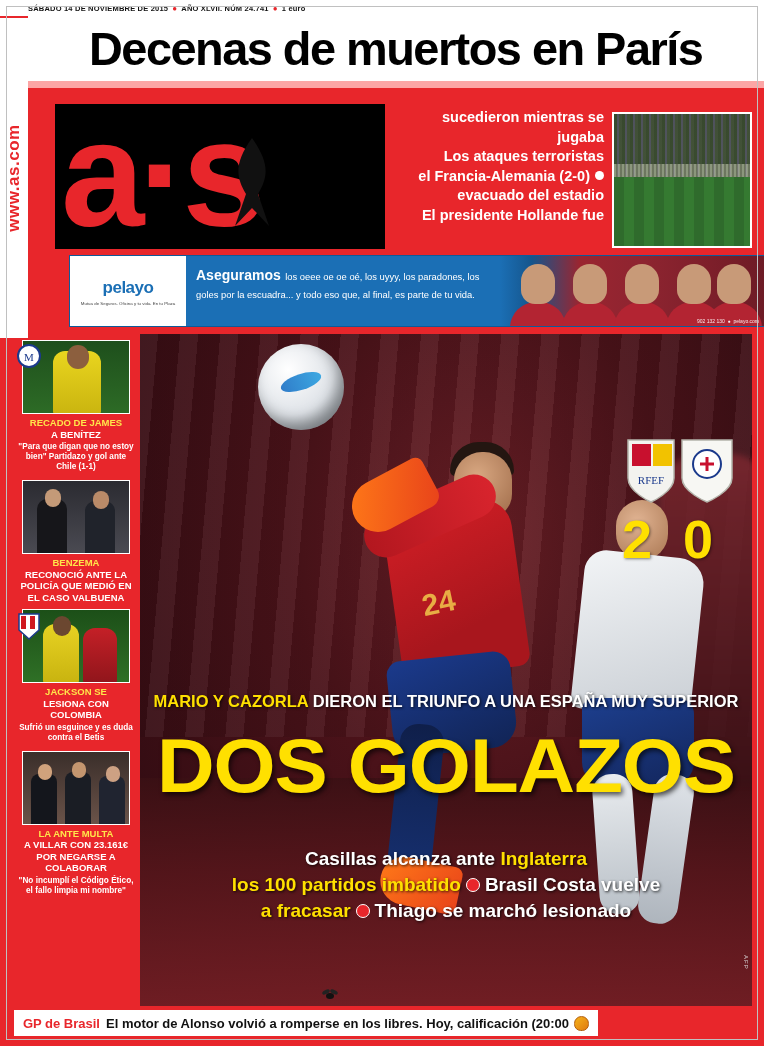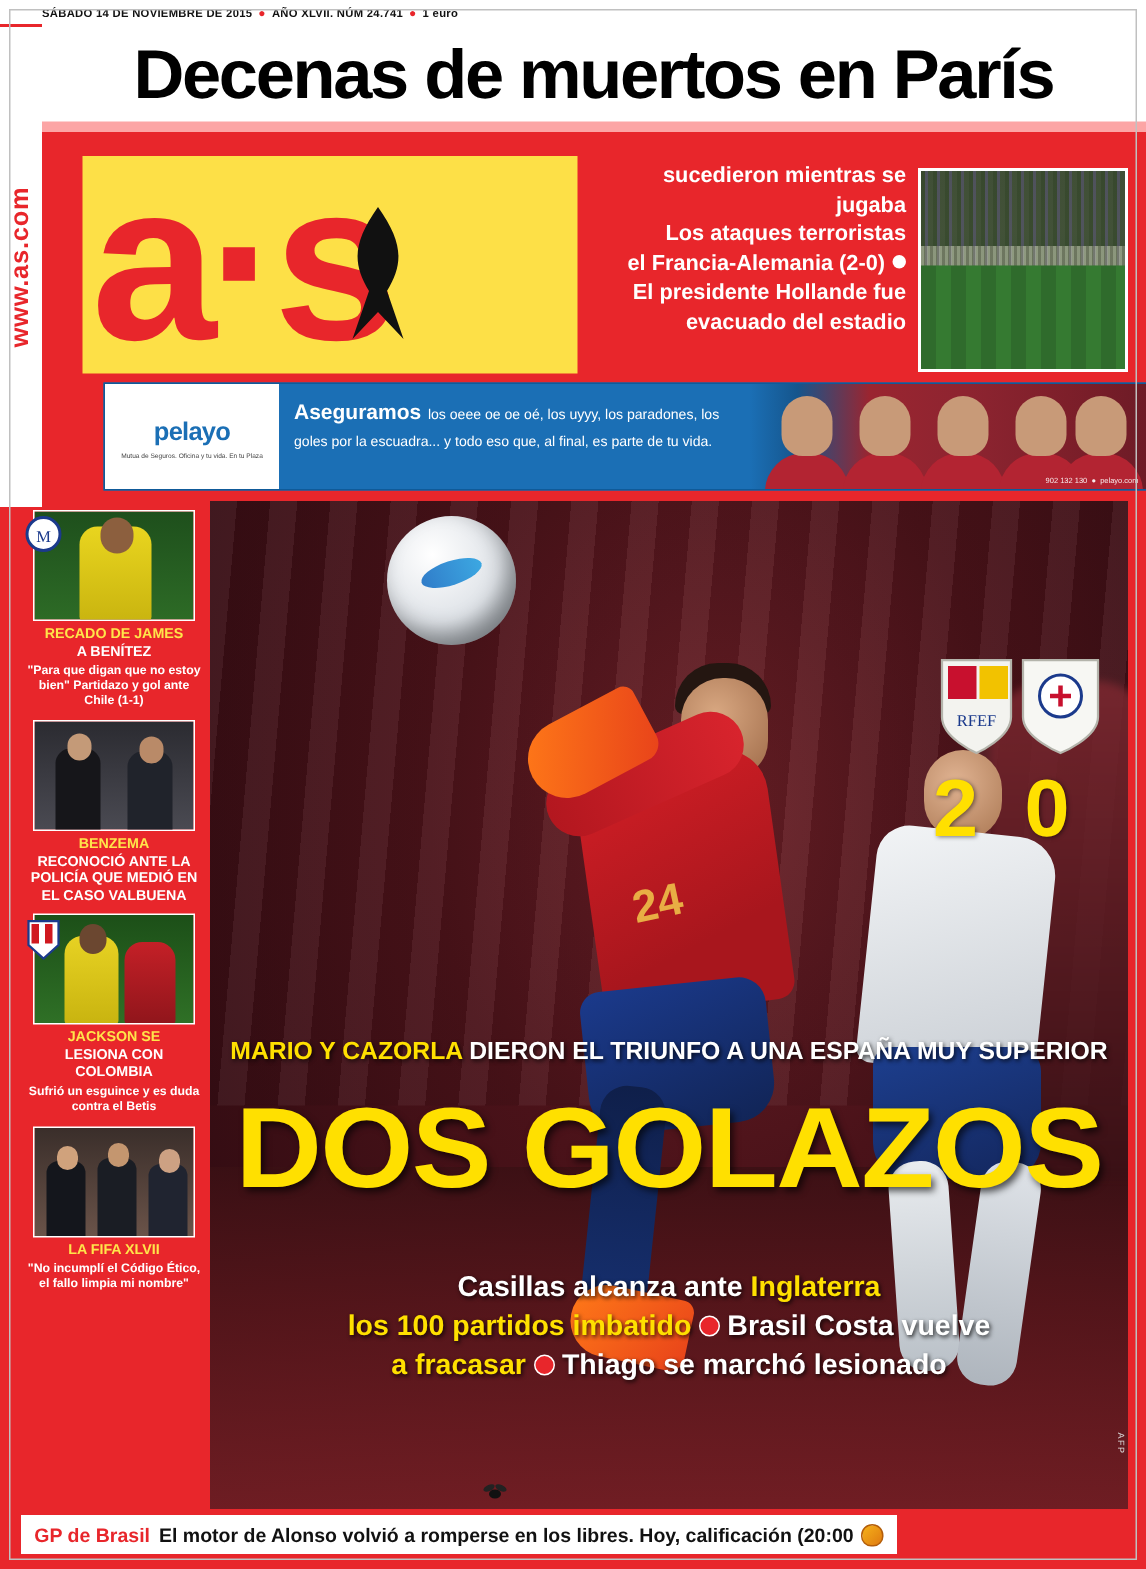--- a/index.html
+++ b/index.html
@@ -51,21 +51,21 @@
   .vertical-url span {
     transform: rotate(-90deg);
     white-space: nowrap;
     font-size: 17px; font-weight: bold; color: #e8262b;
     letter-spacing: .5px;
   }
 
   
   .logo-block {
     position: absolute; left: 55px; top: 104px; width: 330px; height: 145px;
-    background: #fde047;
+    background: #000000;
     padding-left: 39px;
   }
   .as-logo {
     position: absolute; left: 0; top: 0; width: 330px; height: 145px;
     font-size: 150px; font-weight: bold; color: #e8262b;
     letter-spacing: -6px;
     line-height: 140px;
     padding-left: 6px;
     font-family: "Liberation Sans", sans-serif;
   }
@@ -348,22 +348,22 @@
     <div class="as-logo">a·s</div>
     <svg class="ribbon" viewBox="0 0 78 96">
       <path d="M39 4 C22 28 22 42 33 60 L22 92 L39 74 L56 92 L45 60 C56 42 56 28 39 4 Z" fill="#111"></path>
     </svg>
   </div>
 
   <div class="teaser">
     <div>sucedieron mientras se jugaba</div>
     <div>Los ataques terroristas</div>
     <div><span>el Francia-Alemania (2-0)</span><span class="circle"></span></div>
+    <div>evacuado del estadio</div>
     <div>El presidente Hollande fue</div>
-    <div>evacuado del estadio</div>
   </div>
 
   <div class="top-photo">
     <div class="stand"></div>
     <div class="crowd"></div>
     <div class="pitch"></div>
   </div>
 
   <div class="ad">
     <div class="ad-left">
@@ -450,21 +450,22 @@
     <div class="lc-item">
       <div class="lc-photo" style="background:linear-gradient(#3a2e2a,#6a5349)">
         <div style="position:absolute;left:8px;top:22px;width:26px;height:52px;background:#14161c;border-radius:8px 8px 0 0"></div>
         <div style="position:absolute;left:15px;top:12px;width:14px;height:16px;border-radius:7px;background:#d0a27c"></div>
         <div style="position:absolute;left:42px;top:20px;width:26px;height:54px;background:#1a1d24;border-radius:8px 8px 0 0"></div>
         <div style="position:absolute;left:49px;top:10px;width:14px;height:16px;border-radius:7px;background:#c4966f"></div>
         <div style="position:absolute;left:76px;top:24px;width:26px;height:50px;background:#202430;border-radius:8px 8px 0 0"></div>
         <div style="position:absolute;left:83px;top:14px;width:14px;height:16px;border-radius:7px;background:#cda183"></div>
       </div>
       <div class="lc-cap">
-        <span class="hl">LA FIFA XLVII</span><br>
+        <span class="hl">LA ANTE MULTA</span><br>
+        <span>A VILLAR CON 23.161€ POR NEGARSE A COLABORAR</span>
       </div>
       <div class="lc-sub">"No incumplí el Código Ético, el fallo limpia mi nombre"</div>
     </div>
 
   </div>
 
   <div class="main-photo">
     <div class="blur-bg"></div>
     <div class="grass"></div>
     <div class="bg-player"></div>

